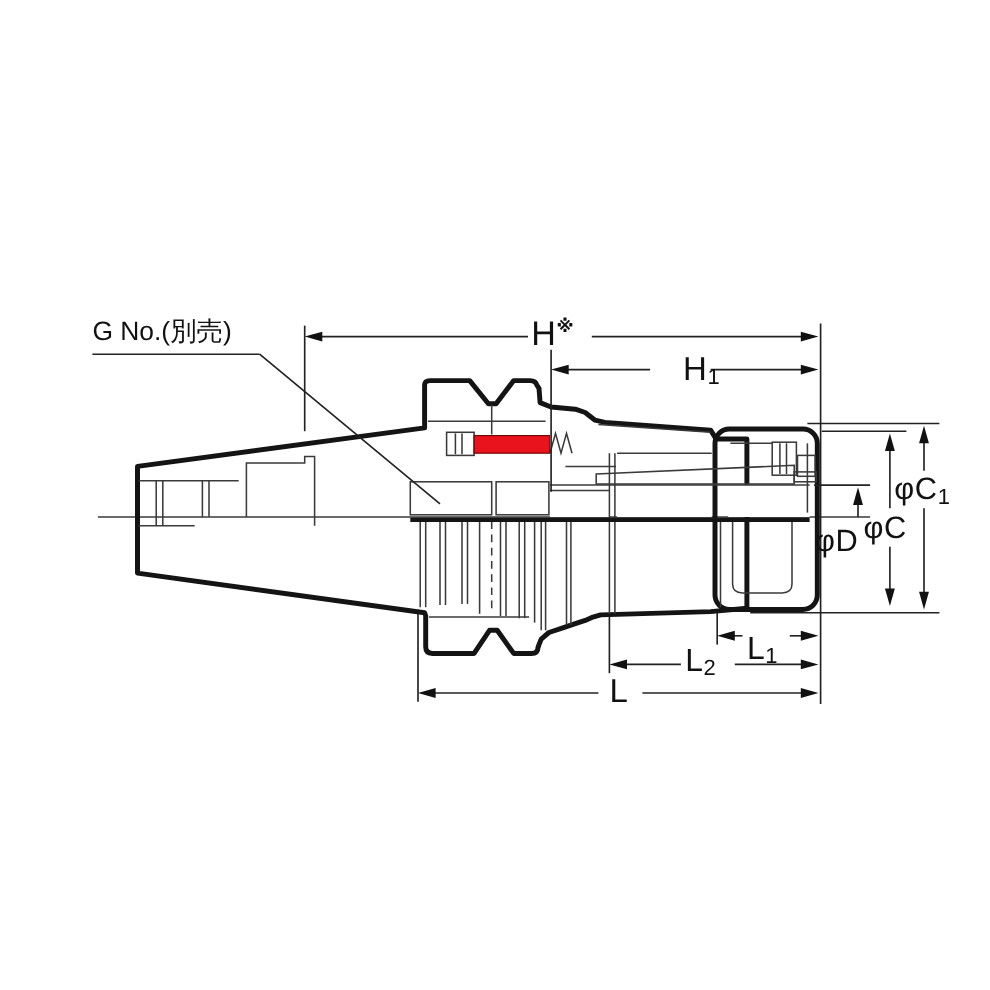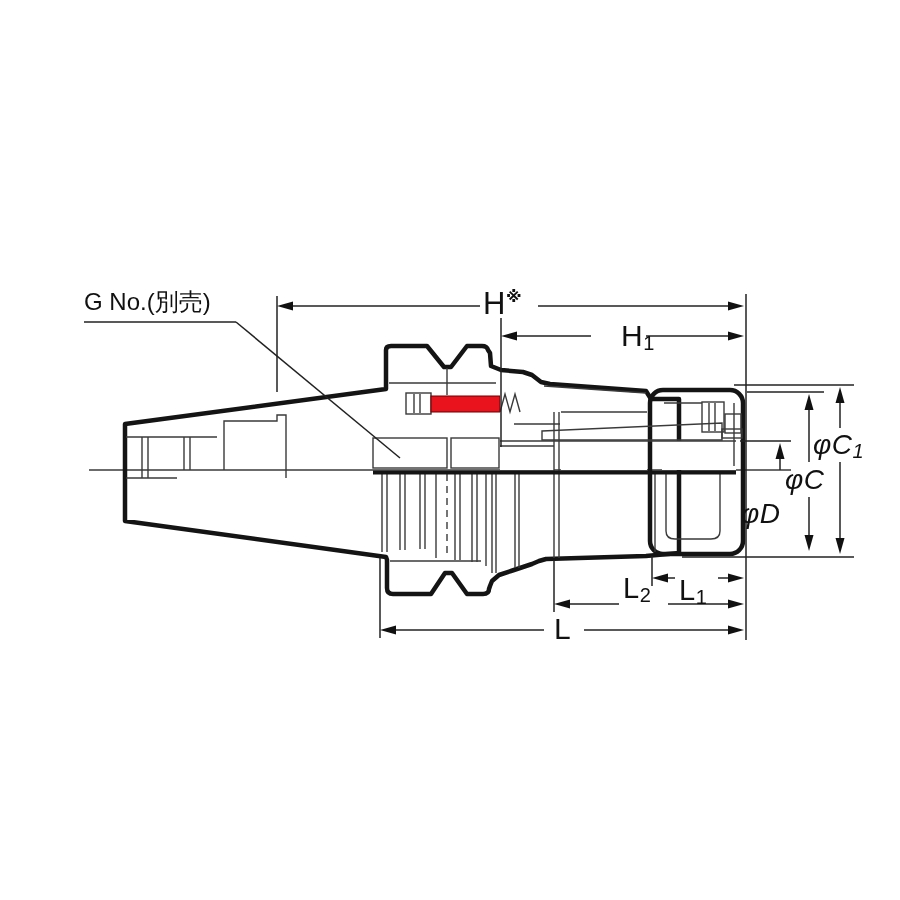--- a/index.html
+++ b/index.html
@@ -3,21 +3,21 @@
 <meta charset="utf-8">
 <style>
   html,body{margin:0;padding:0;background:#ffffff;}
   .stage{position:relative;width:900px;height:900px;background:#ffffff;overflow:hidden;
          font-family:"Liberation Sans","DejaVu Sans",sans-serif;color:#111;margin-left:34px;}
   .stage svg{position:absolute;left:0;top:0;}
   .lbl{position:absolute;line-height:1;white-space:nowrap;color:#111;}
   .dim{font-size:30px;font-weight:500;letter-spacing:.5px;}
   .dim .sub{font-size:20px;font-weight:500;vertical-align:-4px;}
   .dim .sup{font-size:16px;font-weight:600;vertical-align:12px;}
-  .phi{font-size:28px;font-style:italic;}
+  .phi{font-size:28px;}
   .gno{font-size:24px;font-weight:500;}
   .caption{font-size:30px;font-weight:600;letter-spacing:1px;}
   .thin{stroke:#3a3a3a;stroke-width:1.4;fill:none;}
   .dimline{stroke:#222;stroke-width:1.5;fill:none;}
   .thick{stroke:#141414;stroke-width:4.5;fill:none;stroke-linejoin:round;stroke-linecap:round;}
   .arr{fill:#111;stroke:none;}
 </style>
 </head>
 <body>
 
@@ -187,29 +187,29 @@
 </div>
 
 <div class="lbl dim phi" style="left:779px;top:431px">
   <span>φC</span><span class="sub">1</span>
 </div>
 
 <div class="lbl dim phi" style="left:751px;top:466px">
   <span>φC</span>
 </div>
 
-<div class="lbl dim phi" style="left:707px;top:500px">
+<div class="lbl dim phi" style="left:707px;top:478px">
   <span>φD</span>
 </div>
 
 <div class="lbl dim" style="left:645px;top:576px;font-size:29px">
   <span>L</span><span class="sub">1</span>
 </div>
 
-<div class="lbl dim" style="left:589px;top:574px;font-size:29px">
+<div class="lbl dim" style="left:589px;top:587px;font-size:29px">
   <span>L</span><span class="sub">2</span>
 </div>
 
 <div class="lbl dim" style="left:520px;top:614px">
   <span>L</span>
 </div>
 
 
 </div>
 

